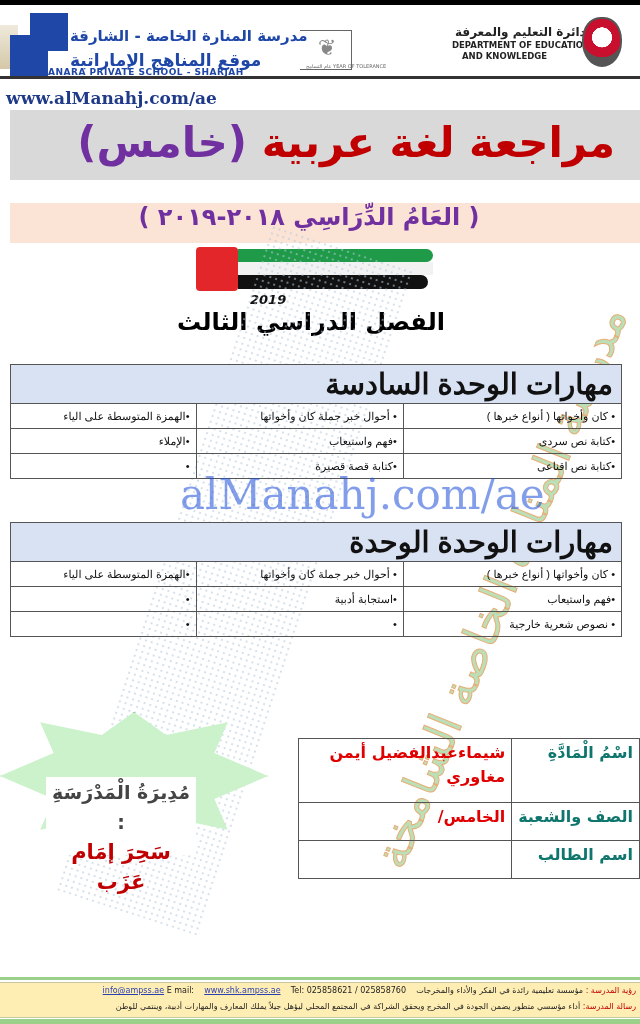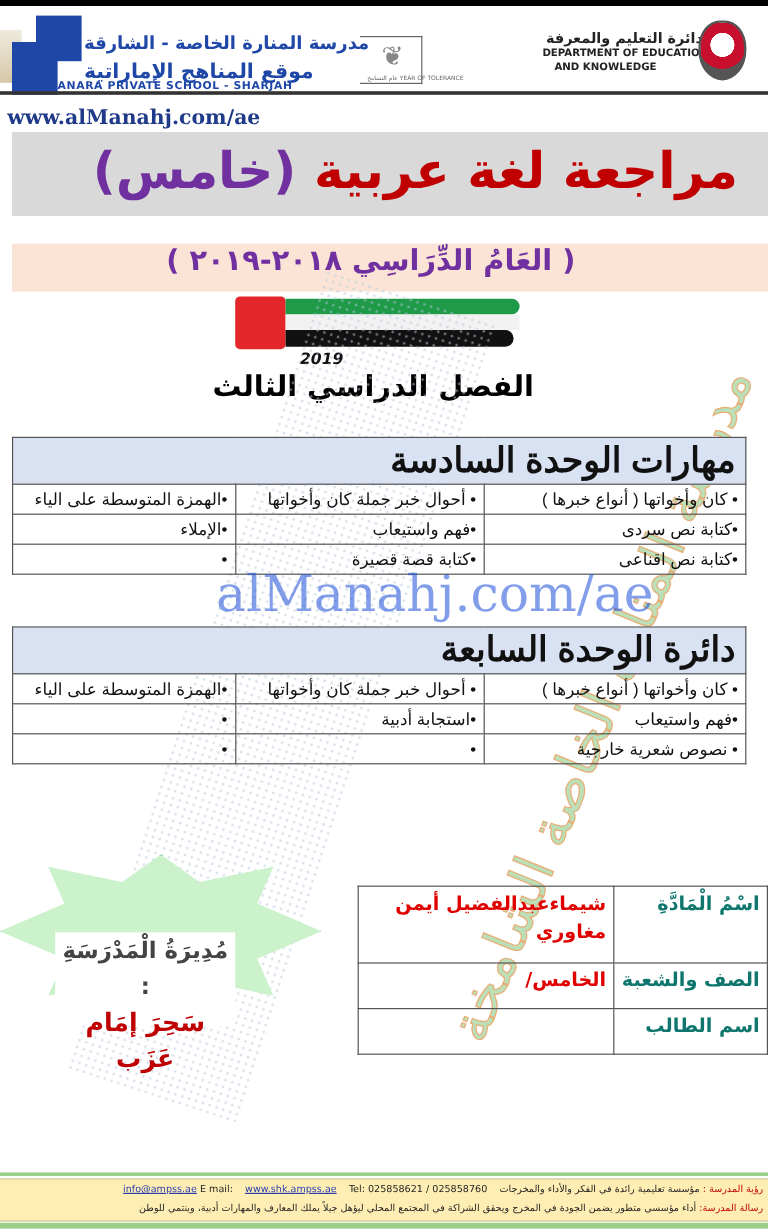--- a/index.html
+++ b/index.html
@@ -40,21 +40,21 @@
   .flag { position: absolute; left: 196px; top: 247px; width: 240px; height: 44px; }
   .flag .red { position: absolute; left: 0; top: 0; width: 42px; height: 44px; background: #e3262a; border-radius: 4px; }
   .flag .green { position: absolute; left: 42px; top: 2px; width: 195px; height: 13px; background: #1f9a48; border-radius: 0 8px 8px 0; }
   .flag .white { position: absolute; left: 42px; top: 15px; width: 195px; height: 13px; background: #f2f2f2; }
   .flag .black { position: absolute; left: 42px; top: 28px; width: 190px; height: 14px; background: #111; border-radius: 0 8px 8px 0; }
   .year-mark { position: absolute; left: 250px; top: 292px; font-size: 13px; font-weight: bold; font-style: italic; color: #111; }
 
   .term { position: absolute; left: 0; top: 308px; width: 622px; text-align: center; direction: rtl; font-size: 24px; font-weight: bold; color: #000; }
 
   table.skills { position: absolute; left: 10px; width: 612px; border-collapse: collapse; direction: rtl; }
-  table.skills td { border: 1px solid #555; font-family: "Liberation Sans", sans-serif; font-size: 14px; color: #111; padding: 1px 6px; vertical-align: top; line-height: 22px; }
+  table.skills td { border: 1px solid #555; font-family: "Liberation Sans", sans-serif; font-size: 11px; color: #111; padding: 1px 6px; vertical-align: top; line-height: 22px; }
   table.skills td.head { background: #d9e2f3; font-size: 29px; font-weight: bold; padding: 8px; }
   table.skills td.c1 { width: 200px; }
   table.skills td.c2 { width: 190px; }
   table.skills td.c3 { width: 170px; }
   .t6 { top: 364px; }
   .t7 { top: 522px; }
 
   .watermark { position: absolute; left: 180px; top: 470px; font-family: "DejaVu Serif", serif; font-size: 42px; color: #1d4ed8; opacity: .55; white-space: nowrap; pointer-events: none; }
   .stamp { position: absolute; left: 160px; top: 230px; width: 150px; height: 700px; transform: rotate(18deg); pointer-events: none;
     background-image: radial-gradient(#b4c8dc 1px, transparent 1.3px); background-size: 6px 6px; opacity: .55; }
@@ -151,21 +151,21 @@
     <td class="c1">•كتابة نص اقناعى</td>
     <td class="c2">•كتابة قصة قصيرة</td>
     <td class="c3">•</td>
   </tr>
 </tbody>
   </table>
 
 <table class="skills t7">
   <tbody>
       <tr>
-        <td class="head" colspan="3">دائرة الوحدة السابعة</td>
+        <td class="head" colspan="3">مهارات الوحدة الوحدة</td>
       </tr>
   <tr>
     <td class="c1">• كان وأخواتها ( أنواع خبرها )</td>
     <td class="c2">• أحوال خبر جملة كان وأخواتها</td>
     <td class="c3">•الهمزة المتوسطة على الياء</td>
   </tr>
   <tr>
     <td class="c1">•فهم واستيعاب</td>
     <td class="c2">•استجابة أدبية</td>
     <td class="c3">•</td>

